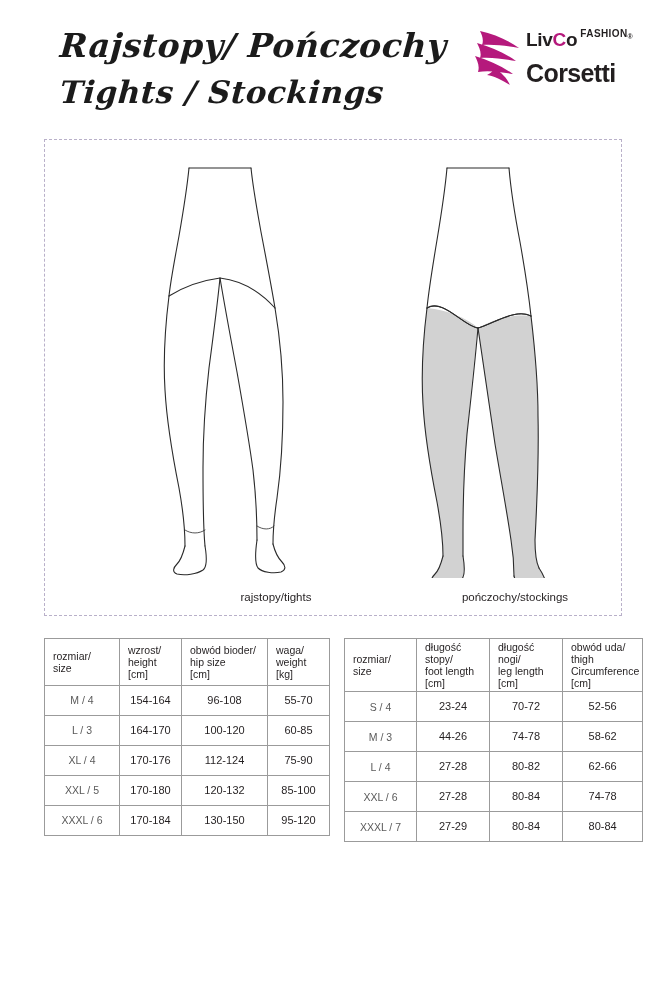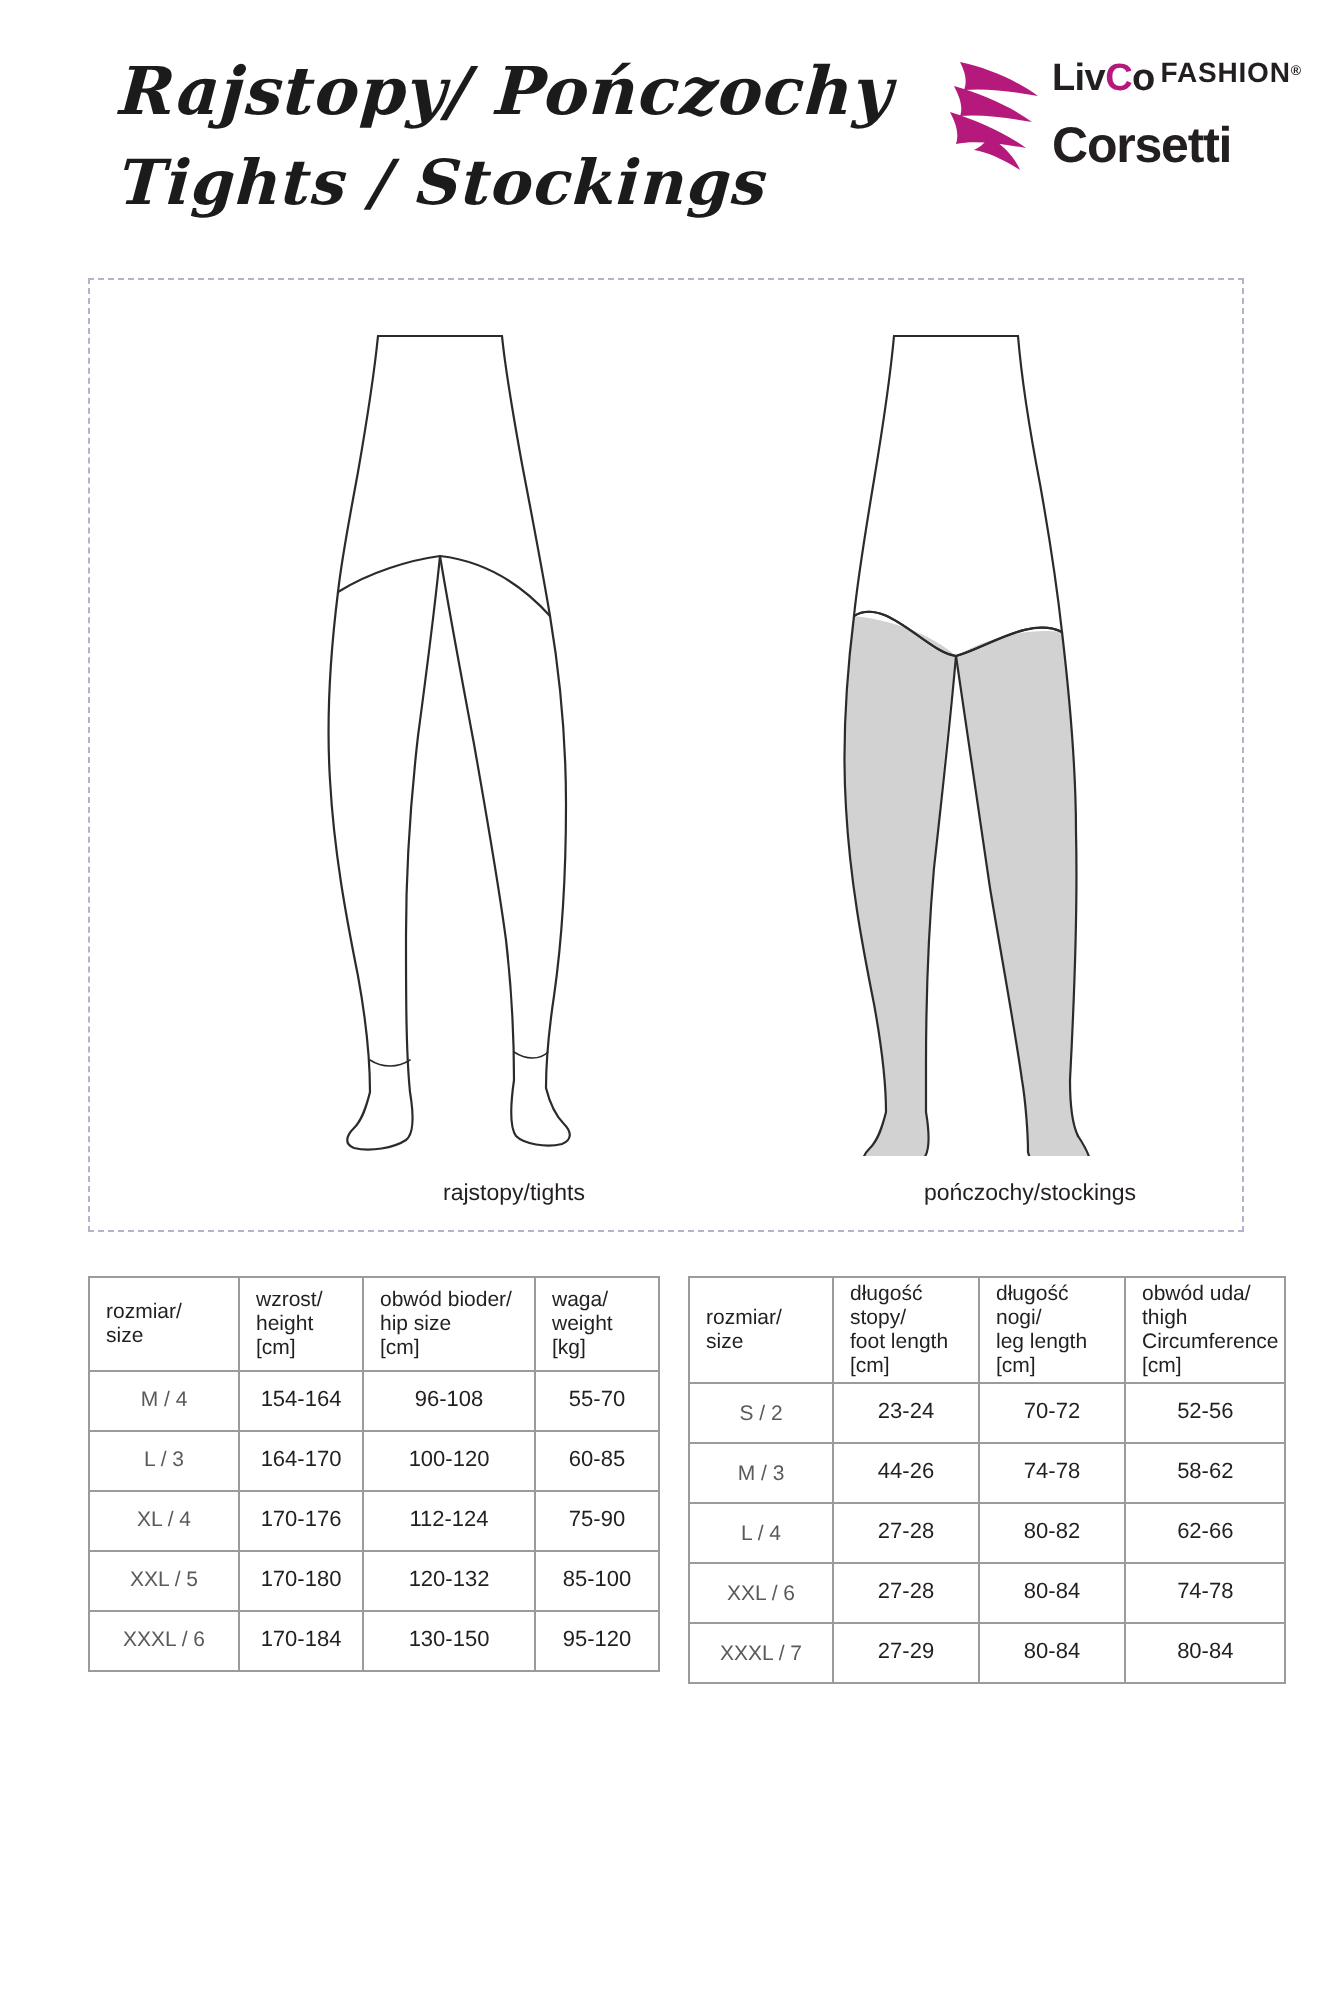--- a/index.html
+++ b/index.html
@@ -79,21 +79,21 @@
     font-size: 19px;
     color: #231f20;
     letter-spacing: -0.3px;
     line-height: 1;
     white-space: nowrap;
   }
   .logo-row1 .livco-c {
     color: #b5197c;
   }
   .logo-fashion {
-    font-size: 14px;
+    font-size: 10px;
     font-weight: bold;
     letter-spacing: 0.4px;
     color: #231f20;
     vertical-align: top;
     position: relative;
     top: -1px;
     margin-left: 3px;
     margin-top: 16px;
   }
   .logo-reg {
@@ -121,21 +121,21 @@
     border: 1px dashed #b9b0c9;
     box-sizing: border-box;
   }
   .figure-caption {
     position: absolute;
     font-size: 11.5px;
     color: #231f20;
     text-align: center;
     white-space: nowrap;
   }
-  .cap-left { left: 117px; top: 451px; width: 190px; text-align: center; }
+  .cap-left { left: 136px; top: 451px; width: 190px; text-align: center; }
   .cap-right { left: 370px; top: 451px; width: 200px; }
 
   .fig {
     position: absolute;
   }
   .fig-left { left: 80px; top: 18px; }
   .fig-right { left: 330px; top: 18px; }
 
   
   .tbl {
@@ -370,21 +370,21 @@
         <th>
           <span class="hl">obwód uda/</span>
           <span class="hl">thigh</span>
           <span class="hl">Circumference</span>
           <span class="hl">[cm]</span>
         </th>
       </tr>
     </thead>
     <tbody>
       <tr>
-        <td class="size-cell">S / 2</td>
+        <td class="size-cell">S / 4</td>
         <td>23-24</td>
         <td>70-72</td>
         <td>52-56</td>
       </tr>
       <tr>
         <td class="size-cell">M / 3</td>
         <td>44-26</td>
         <td>74-78</td>
         <td>58-62</td>
       </tr>

